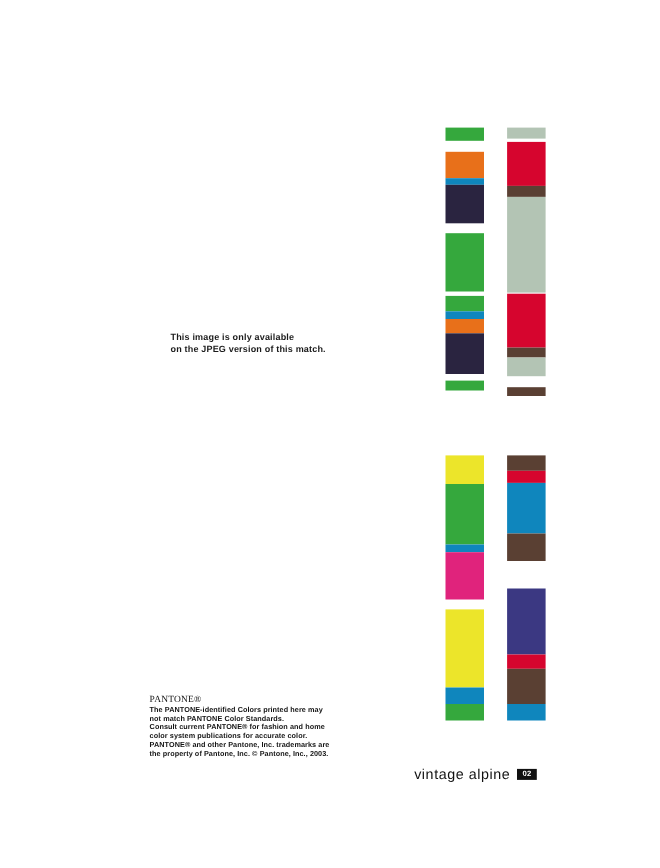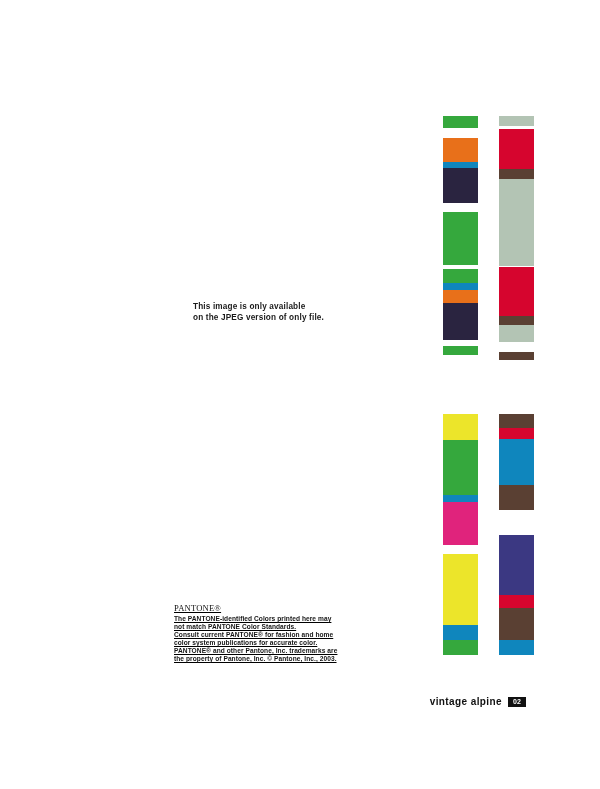--- a/index.html
+++ b/index.html
@@ -14,21 +14,20 @@
     font-family: "Liberation Sans", sans-serif;
     -webkit-font-smoothing: antialiased;
   }
   .page {
     position: absolute;
     left: 0; top: 0;
     width: 556px;
     height: 789px;
     background: #ffffff;
     overflow: hidden;
-    margin-left: 38px;
   }
 
   
   .placeholder-note {
     position: absolute;
     left: 155px;
     top: 302px;
     width: 220px;
     font-family: "Liberation Sans", sans-serif;
     font-size: 8.2px;
@@ -36,23 +35,22 @@
     color: #1a1a1a;
     font-weight: 700;
     letter-spacing: 0.02em;
   }
   .placeholder-note div { white-space: nowrap; }
 
   
   .pantone-block {
     position: absolute;
     left: 136px;
-    top: 603px;
+    top: 630px;
     width: 240px;
-    text-decoration: underline;
   }
   .pantone-title {
     font-family: "Liberation Serif", serif;
     font-size: 8.6px;
     line-height: 10px;
     color: #111111;
     letter-spacing: 0.02em;
     margin-bottom: 2px;
   }
   .pantone-body {
@@ -81,23 +79,23 @@
     left: 360px;
     top: 696px;
     width: 128px;
     display: flex;
     align-items: center;
     justify-content: flex-end;
     gap: 6px;
   }
   .footer-label {
     font-family: "Liberation Sans", sans-serif;
-    font-size: 10px;
+    font-size: 13px;
     color: #111111;
-    font-weight: 700;
+    font-weight: 400;
     letter-spacing: 0.04em;
     white-space: nowrap;
   }
   .page-badge {
     display: inline-flex;
     align-items: center;
     justify-content: center;
     min-width: 14px;
     height: 10px;
     padding: 0 2px;
@@ -125,21 +123,21 @@
   .col-lower-left  { left: 405px; top: 408px; height: 255px; }
   .col-lower-right { left: 461px; top: 408px; height: 255px; }
 </style>
 </head>
 <body>
 
 <div class="page" style="background: rgb(255, 255, 255);">
 
   <div class="placeholder-note">
     <div>This image is only available</div>
-    <div>on the JPEG version of only file.</div>
+    <div>on the JPEG version of this match.</div>
   </div>
 
   <div class="swatch-column col-upper-left" style="left: 405px; top: 110px; width: 35px;">
       <div class="swatch-band" style="background: rgb(53, 168, 61); top: 6px; height: 12px;"></div>
       <div class="swatch-band" style="background: rgb(232, 112, 26); top: 28px; height: 24px;"></div>
       <div class="swatch-band" style="background: rgb(15, 134, 189); top: 52px; height: 6px;"></div>
       <div class="swatch-band" style="background: rgb(42, 36, 64); top: 58px; height: 35px;"></div>
       <div class="swatch-band" style="background: rgb(53, 168, 61); top: 102px; height: 53px;"></div>
       <div class="swatch-band" style="background: rgb(53, 168, 61); top: 159px; height: 14px;"></div>
       <div class="swatch-band" style="background: rgb(15, 134, 189); top: 173px; height: 7px;"></div>

